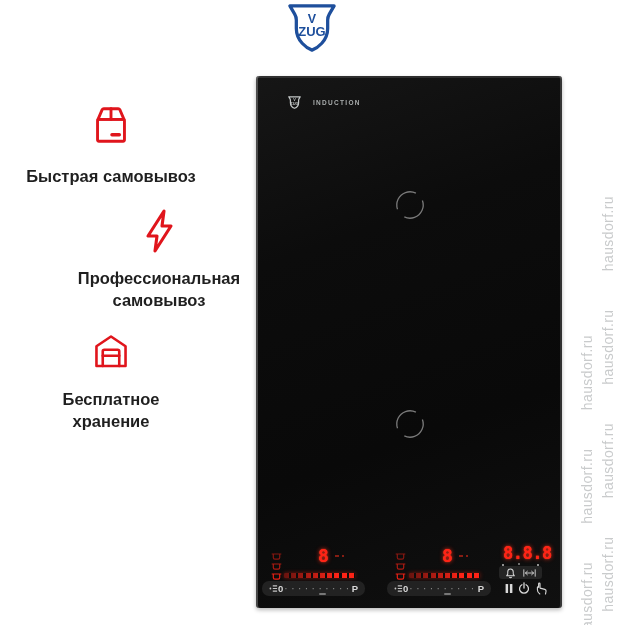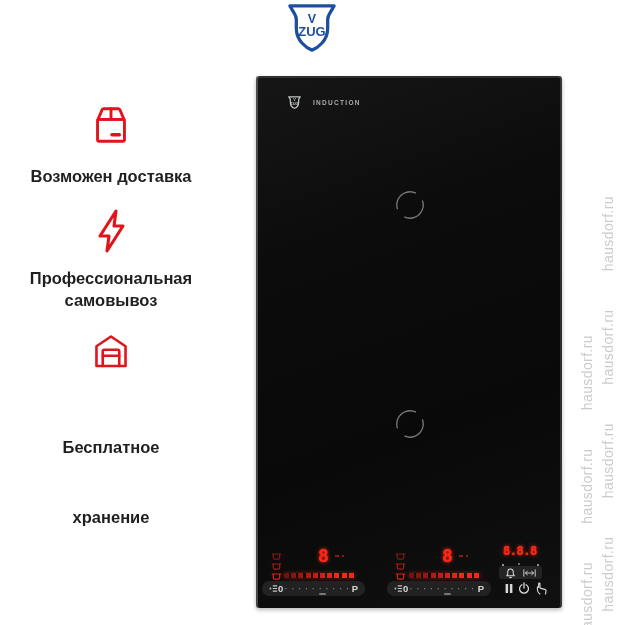--- a/index.html
+++ b/index.html
@@ -6,40 +6,40 @@
   .stage{position:relative;width:625px;height:625px;background:#ffffff;overflow:hidden;
          font-family:"Liberation Sans",sans-serif;}
 
   
   .brand-logo{position:absolute;left:283px;top:3px;width:58px;height:50px;}
 
   
   .benefit{position:absolute;left:0;width:222px;display:flex;flex-direction:column;align-items:center;}
   .benefit .label{font-size:16.5px;font-weight:600;color:#1f1f1f;line-height:22px;text-align:center;}
   .b1{top:99px;}  .b1 .bicon{margin-bottom:14px;}
-  .b2{top:203px;} .b2 .bicon{margin-bottom:8px;}
-  .b3{top:329px;gap:48px;} .b3 .bicon{margin-bottom:15px;}
+  .b2{top:203px;padding-left:48px;} .b2 .bicon{margin-bottom:8px;}
+  .b3{top:329px;} .b3 .bicon{margin-bottom:15px;}
   .b4{top:451px;} .b4 .bicon{margin-bottom:12px;}
   .bicon svg{display:block;}
 
   
   .cooktop{position:absolute;left:256px;top:76px;width:306px;height:532px;border-radius:3px;
     background:linear-gradient(160deg,#161616 0%,#0c0c0c 30%,#090909 65%,#101010 100%);
     box-shadow:inset 2px 0 0 rgba(210,210,210,.30), inset -2px 0 0 rgba(190,190,190,.22),
                inset 0 2px 0 rgba(170,170,170,.18), 0 2px 4px rgba(0,0,0,.28);}
   .ct-brand{position:absolute;left:31px;top:17px;display:flex;align-items:center;gap:11px;height:18px;}
   .ct-induction{font-size:6.5px;font-weight:bold;letter-spacing:1.3px;color:#a9adad;}
   .burner{position:absolute;left:137px;}
   .burner.one{top:112px;} .burner.two{top:331px;}
 
   .led{font-family:"DejaVu Sans Mono",monospace;font-weight:bold;color:#ff2316;
        text-shadow:0 0 4px rgba(255,45,25,.9),0 0 1px rgba(255,80,40,1);}
   .zone-display{position:absolute;font-size:18px;line-height:1;}
   .zdA{left:62px;top:471px;} .zdB{left:186px;top:471px;}
-  .timer-display{position:absolute;left:247px;top:469px;font-size:12px;letter-spacing:-.5px;line-height:1;}
+  .timer-display{position:absolute;left:247px;top:469px;font-size:17px;letter-spacing:-.5px;line-height:1;}
   .timer-dot{position:absolute;left:262px;top:487px;width:2px;height:2px;border-radius:50%;background:#8d8d8d;}
 
   .pots{position:absolute;display:flex;flex-direction:column;gap:3px;}
   .potsA{left:15px;top:477px;} .potsB{left:139px;top:477px;}
   .pot{opacity:.5;} .pot:nth-child(2){opacity:.65;} .pot:nth-child(3){opacity:.9;}
 
   .aux{position:absolute;display:flex;gap:3px;align-items:center;}
   .auxA{left:79px;top:479px;} .auxB{left:203px;top:479px;}
   .aux i{display:block;width:4px;height:2px;background:rgba(255,45,25,.5);}
   .aux i:last-child{width:2px;height:2px;}
@@ -90,21 +90,21 @@
 
   <div class="benefit b1">
     <span class="bicon">
       <svg width="52" height="52" viewBox="0 0 56 56" fill="none" stroke="#e0151c" stroke-width="3.1" stroke-linecap="round" stroke-linejoin="round">
         <path d="M14,22 L18.5,11.5 Q19,10.5 20.2,10.5 L35.8,10.5 Q37,10.5 37.5,11.5 L42,22 Z"></path>
         <path d="M28,10.5 V22"></path>
         <rect x="13.5" y="22" width="29" height="23.5" rx="1.5"></rect>
         <path d="M29,38.5 H37" stroke-width="3.6"></path>
       </svg>
     </span>
-    <div class="label">Возможен доставка</div>
+    <div class="label">Быстрая самовывоз</div>
   </div>
 
   <div class="benefit b2">
     <span class="bicon">
       <svg width="56" height="56" viewBox="0 0 56 56" fill="none" stroke="#e0151c" stroke-width="3.1" stroke-linecap="round" stroke-linejoin="round">
         <path d="M33,8 L17,33 H26 L24,48 L40,23 H31 Z"></path>
       </svg>
     </span>
     <div class="label">Профессиональная</div>
     <div class="label">самовывоз</div>

